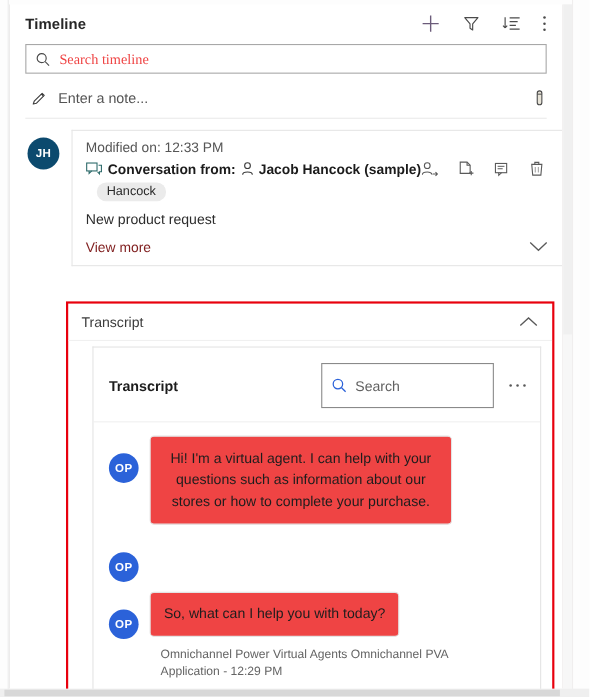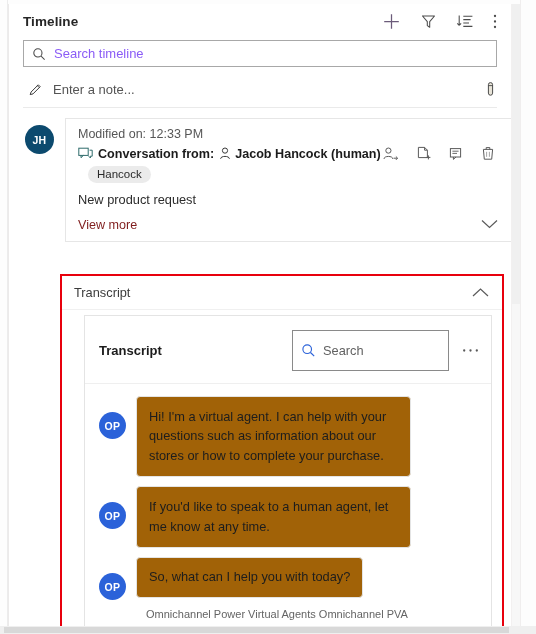--- a/index.html
+++ b/index.html
@@ -51,22 +51,22 @@
   .search-wrap { padding: 2px 14px 0 14px; }
   .search-box {
     display: flex; align-items: center;
     height: 27px;
     border: 1px solid #a8a8a8;
     background: #fff;
     padding: 0 8px;
   }
   .search-box .mag { margin-right: 8px; }
   .search-ph {
-    font-size: 13px; color: #8b5cf6;
-    font-family: Liberation Sans, sans-serif;
+    font-size: 13px; color: #ef4444;
+    font-family: Liberation Serif, serif;
   }
 
   
   .note-row {
     display: flex; align-items: center;
     height: 36px;
     margin: 5px 14px 0 14px;
     border-bottom: 1px solid #eaeaea;
   }
   .note-pencil { width: 24px; display: flex; align-items: center; }
@@ -180,26 +180,27 @@
     width: 27px; height: 27px; border-radius: 50%;
     display: flex; align-items: center; justify-content: center;
     color: #fff; font-size: 10.5px; font-weight: bold;
     letter-spacing: .3px;
     margin-top: 16px;
   }
   .bubble {
     margin-left: 10px;
     border: 1px solid #e4e4e4;
     border-radius: 4px;
-    background: #a16207;
+    background: #ef4444;
     padding: 10px 12px 11px 12px;
     font-size: 12.8px;
     line-height: 1.52;
     color: #1d1d1d;
     max-width: 275px;
+    text-align: center;
   }
   .bubble.short { padding: 9px 12px 10px 12px; }
   .msg-meta {
     font-size: 11px;
     color: #646464;
     line-height: 1.42;
     margin: -2px 0 12px 47px;
     max-width: 308px;
   }
 
@@ -316,21 +317,21 @@
                 <path d="M11.6 3.2 H14.2 V9.2 H12.4 L12.4 11 L10.7 9.2" stroke="#2e6b6b" stroke-width="1" fill="none"></path>
               </svg>
             </span>
             <span class="conv-label">Conversation from:</span>
             <span class="person-icon ic">
               <svg width="12" height="13" viewBox="0 0 12 13">
                 <circle cx="6" cy="3.6" r="2.6" stroke="#3a3a3a" stroke-width="1" fill="none"></circle>
                 <path d="M1.6 11.8 C1.6 8.6 10.4 8.6 10.4 11.8" stroke="#3a3a3a" stroke-width="1" fill="none"></path>
               </svg>
             </span>
-            <span class="conv-name">Jacob Hancock (human)</span>
+            <span class="conv-name">Jacob Hancock (sample)</span>
             <div class="row-icons">
               <span class="ic">
                 <svg width="16" height="14" viewBox="0 0 16 14">
                   <circle cx="5.4" cy="3.6" r="2.6" stroke="#5a5a5a" stroke-width="1" fill="none"></circle>
                   <path d="M1 11.9 C1 8.6 9.8 8.6 9.8 11.9" stroke="#5a5a5a" stroke-width="1" fill="none"></path>
                   <path d="M10.6 11.2 H14.4 M12.9 9.5 L14.6 11.2 L12.9 12.9" stroke="#5a5a5a" stroke-width="1" fill="none"></path>
                 </svg>
               </span>
               <span class="ic">
                 <svg width="16" height="15" viewBox="0 0 16 15">
@@ -409,21 +410,20 @@
           <div class="msg-av" style="background:#2b62d9">
             <span>OP</span>
           </div>
           <div class="bubble">Hi! I'm a virtual agent. I can help with your questions such as information about our stores or how to complete your purchase.</div>
         </div>
 
         <div class="msg">
           <div class="msg-av" style="background:#2b62d9">
             <span>OP</span>
           </div>
-          <div class="bubble">If you'd like to speak to a human agent, let me know at any time.</div>
         </div>
 
         <div class="msg">
           <div class="msg-av" style="background:#2b62d9">
             <span>OP</span>
           </div>
           <div class="bubble short">So, what can I help you with today?</div>
         </div>
         <div class="msg-meta">Omnichannel Power Virtual Agents Omnichannel PVA Application - 12:29 PM</div>
 

